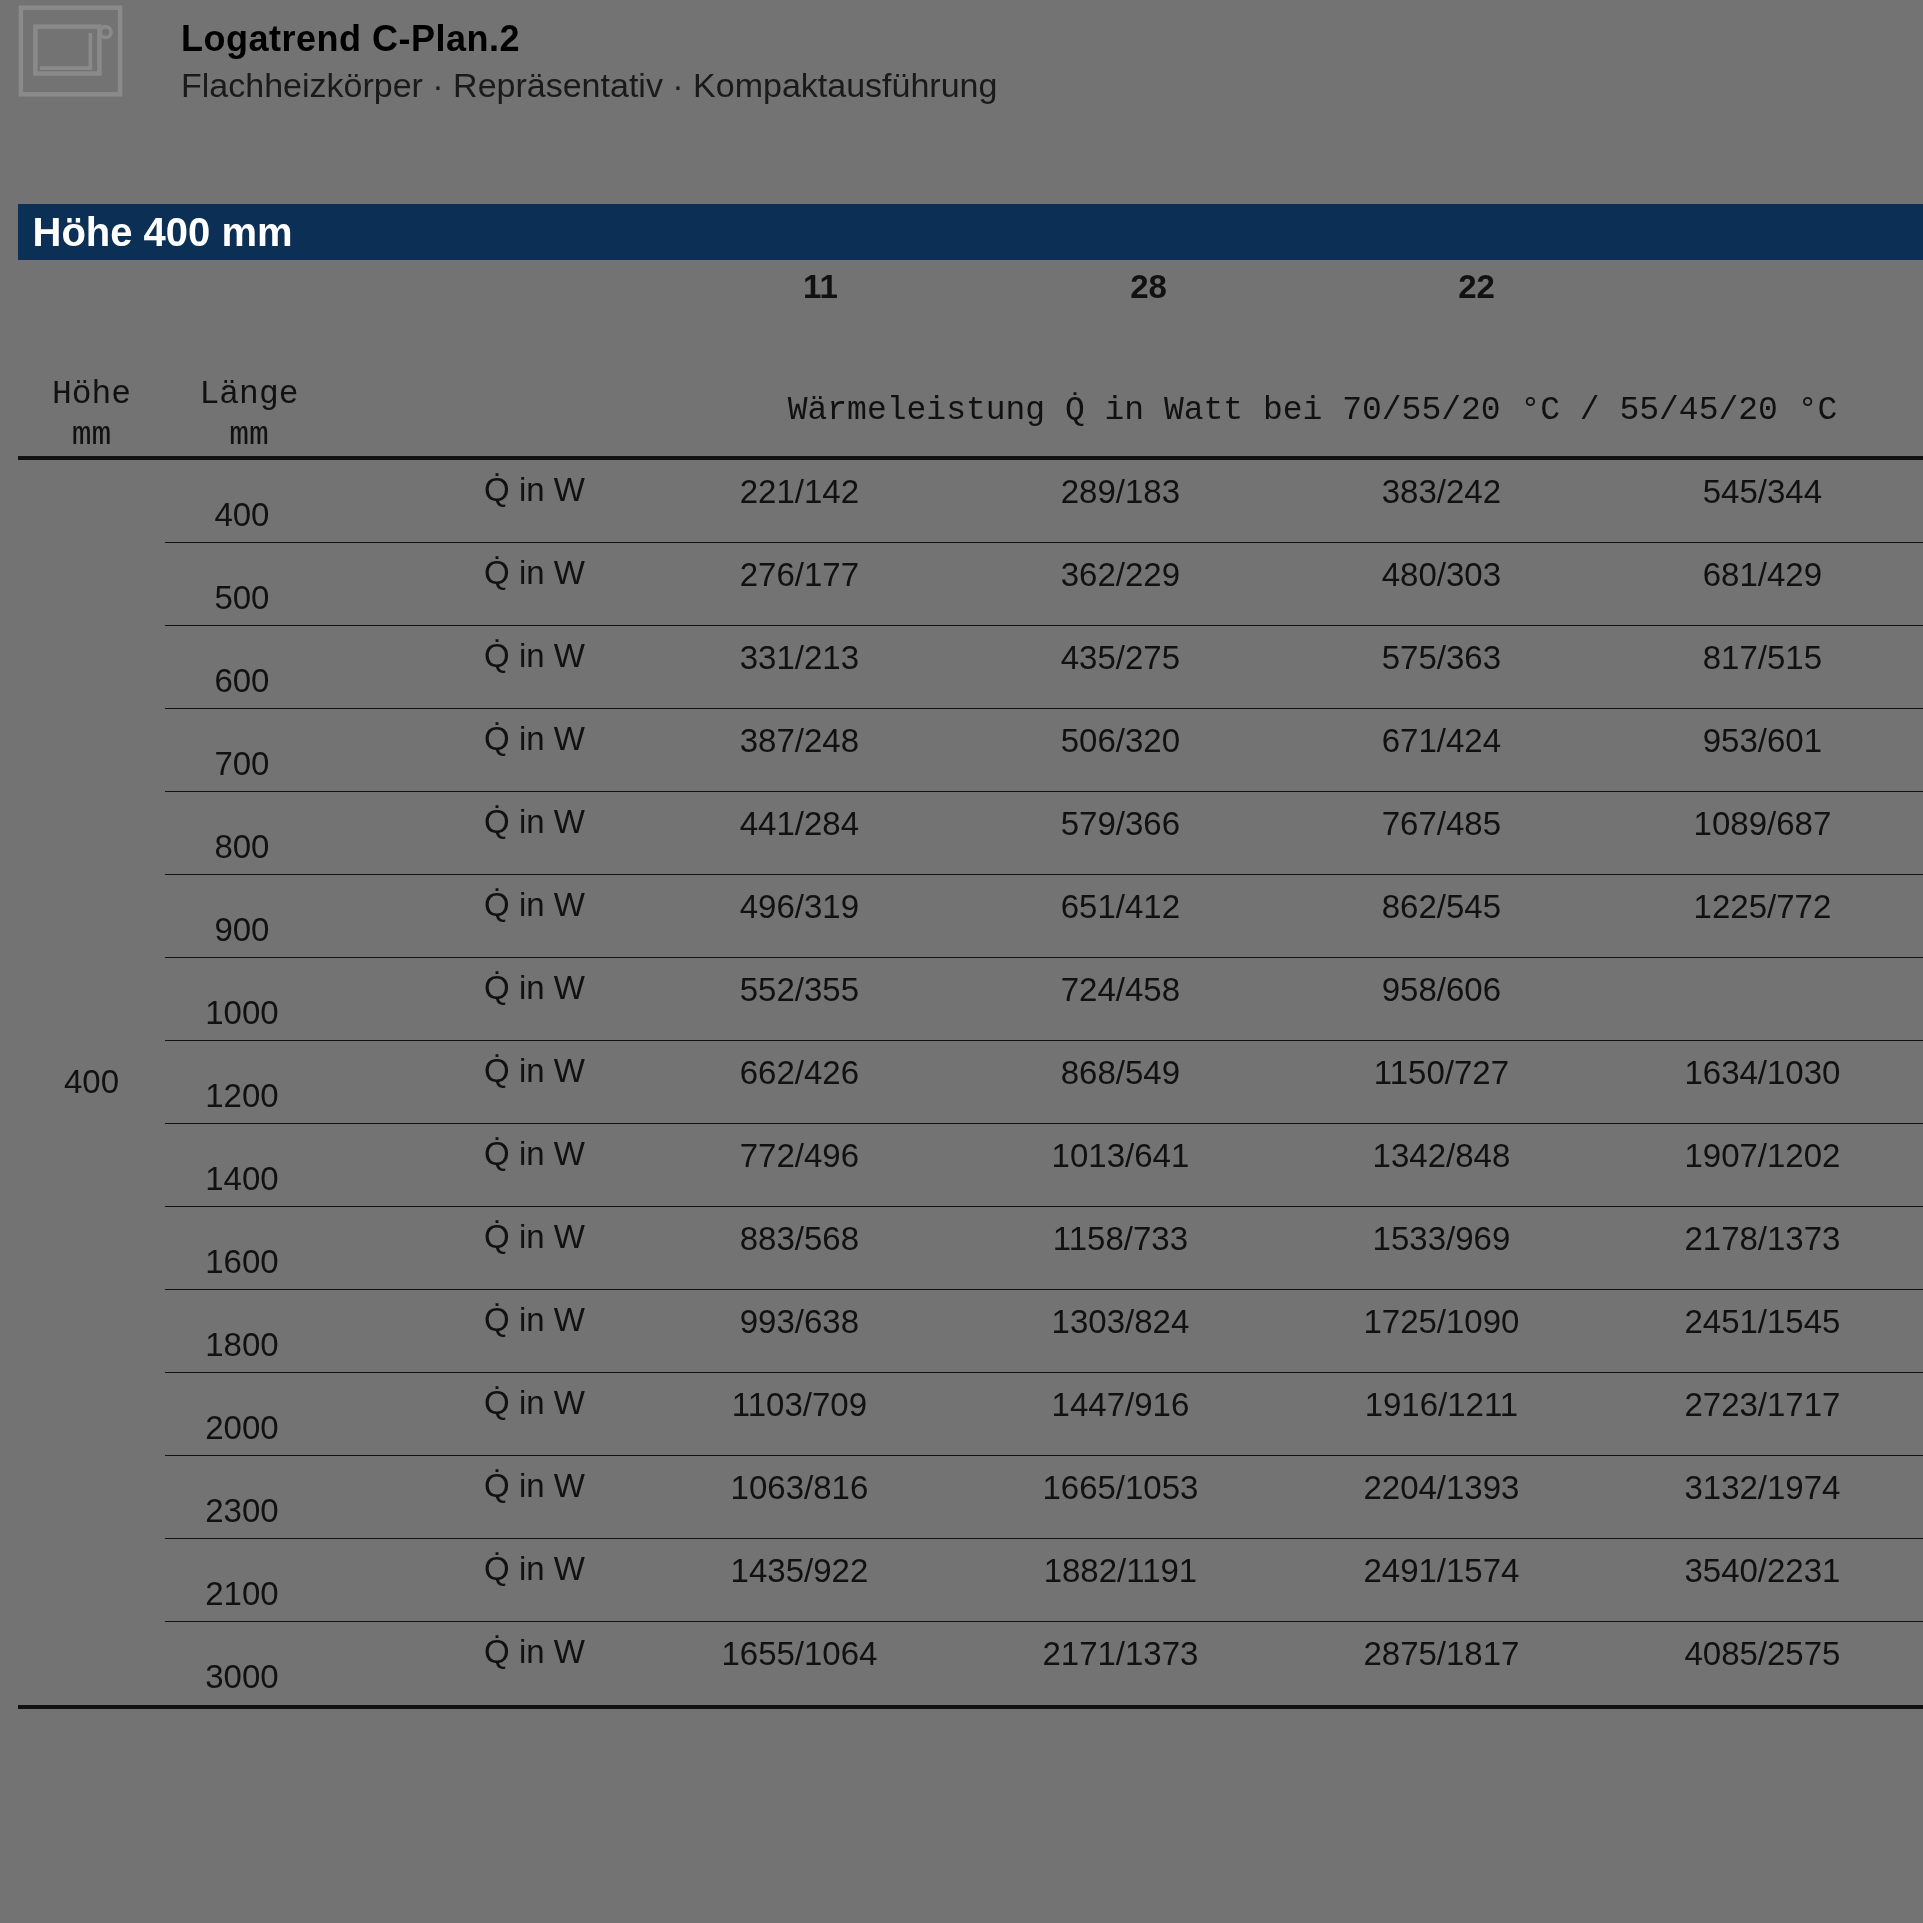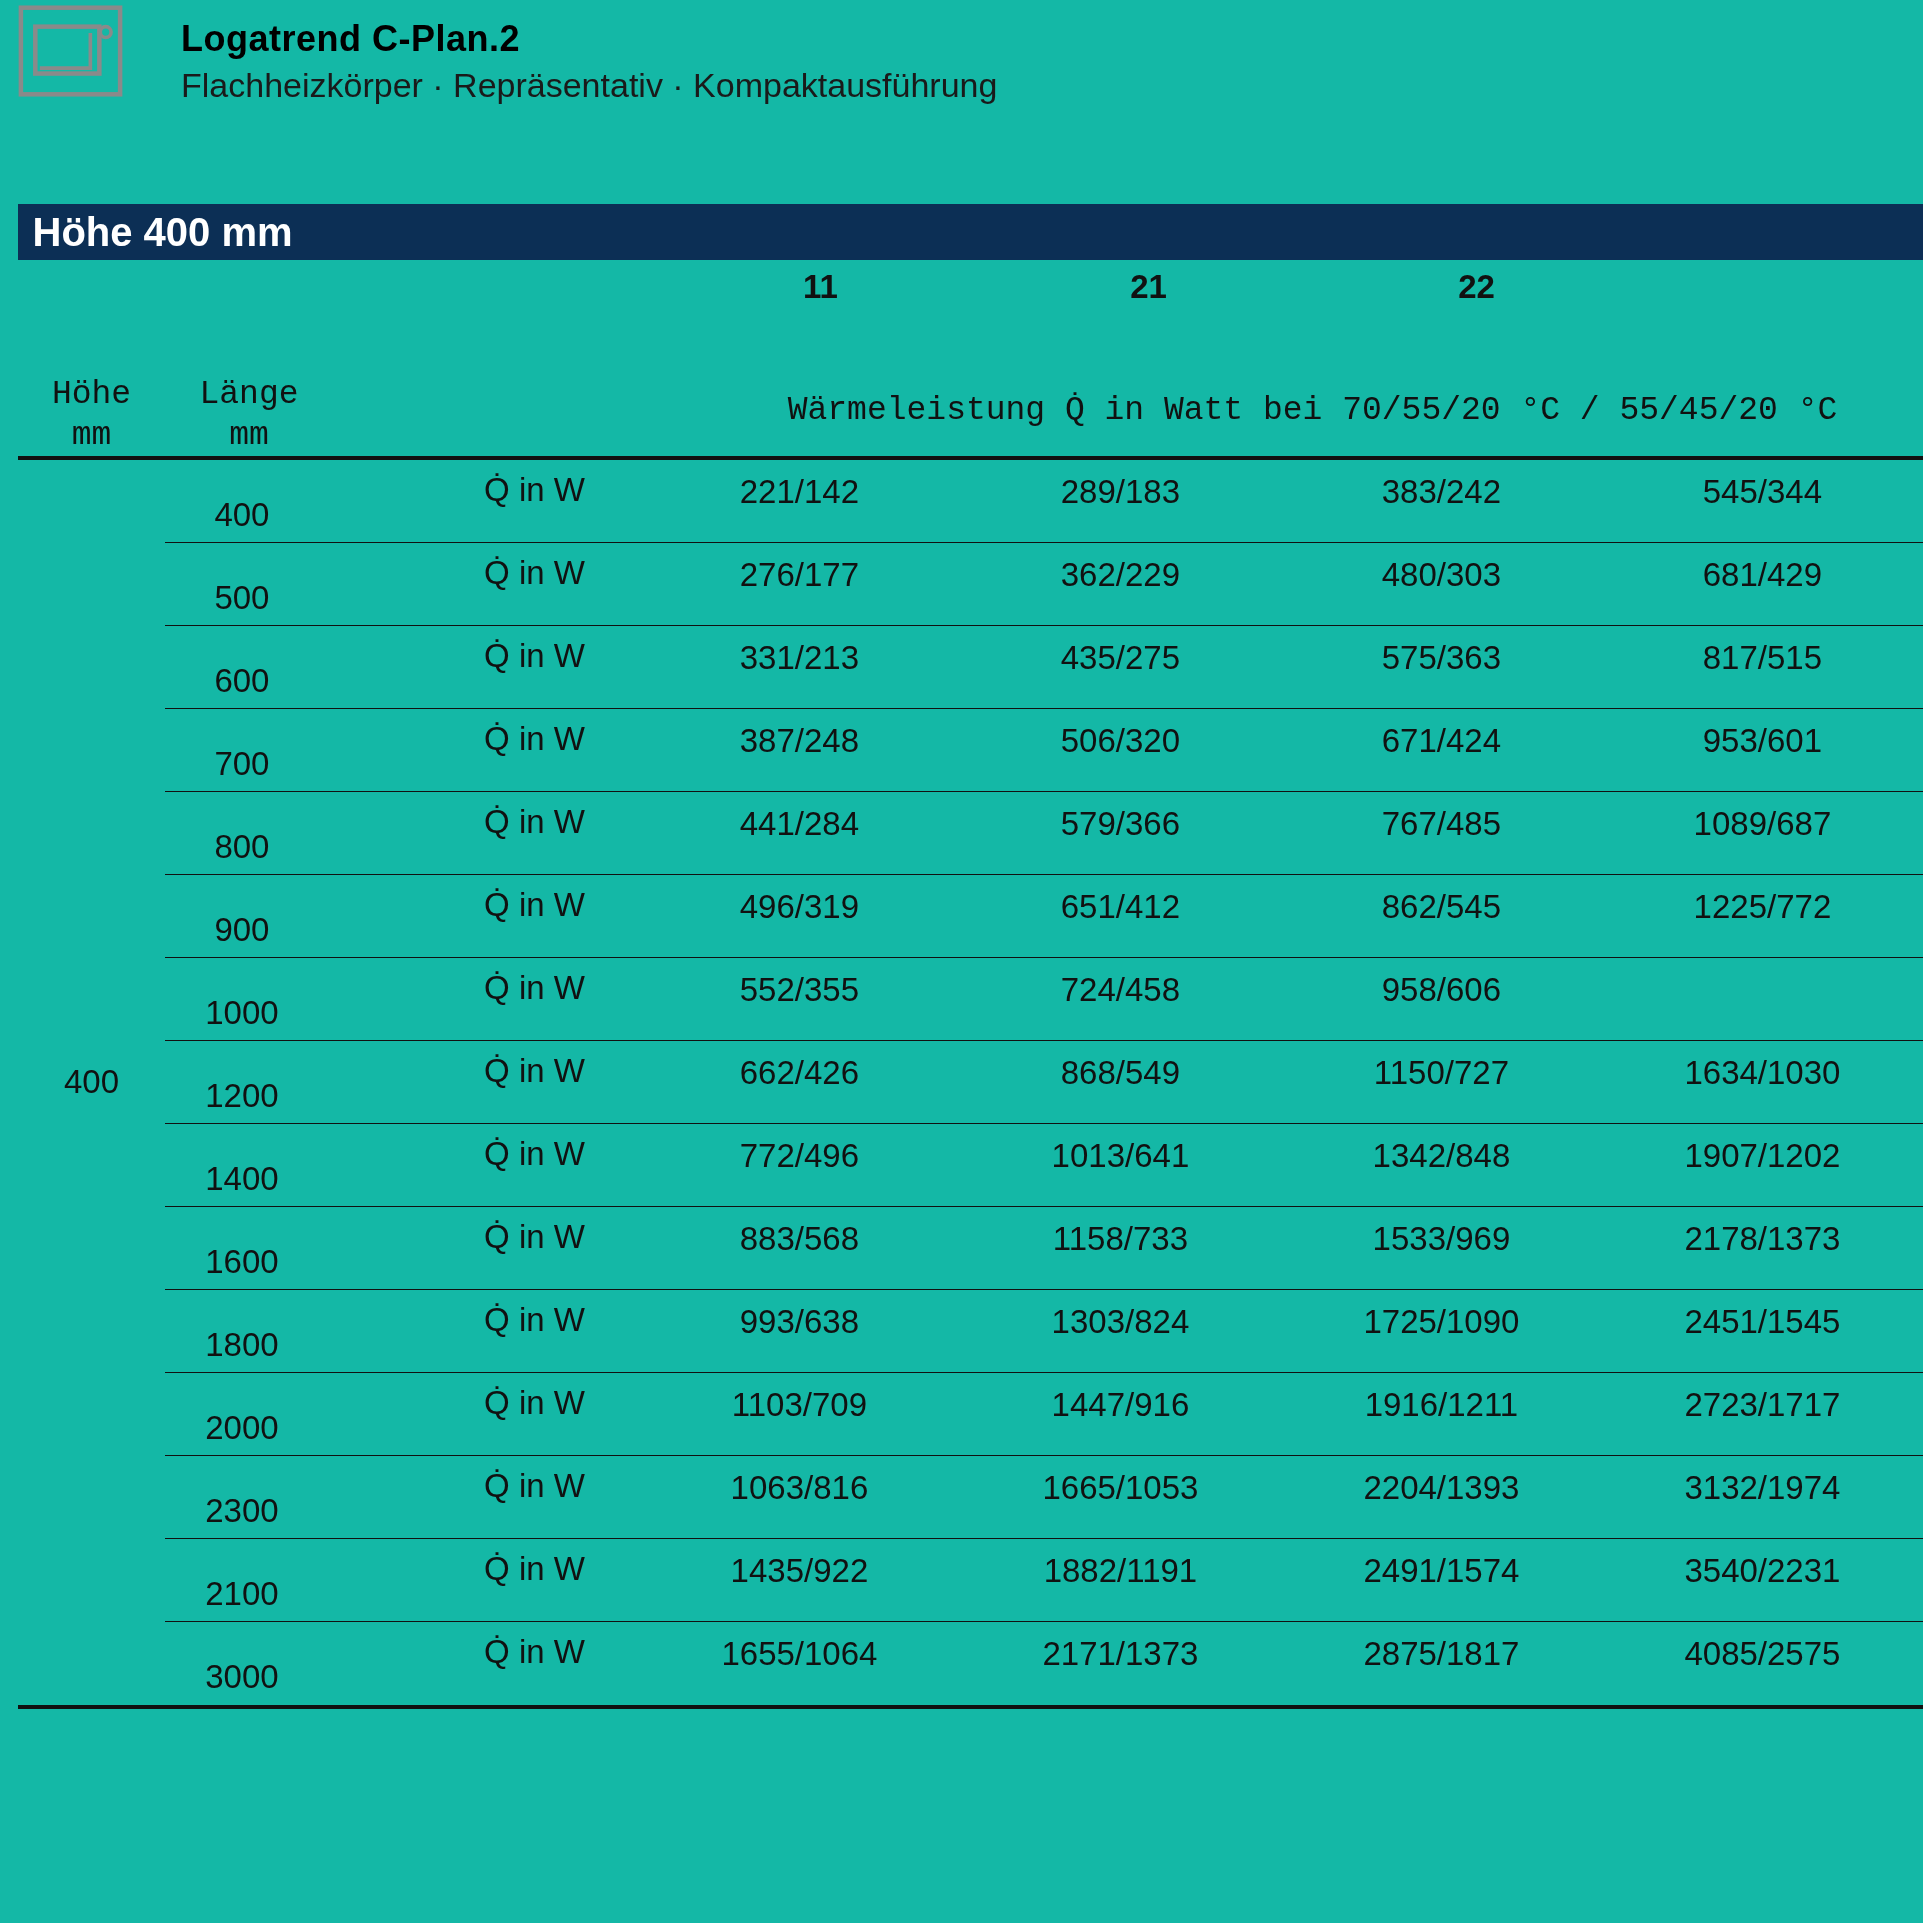--- a/index.html
+++ b/index.html
@@ -3,21 +3,21 @@
 <meta charset="utf-8">
 <style>
   * { margin:0; padding:0; box-sizing:border-box; }
   html,body { background:#ffffff; }
   body { font-family:"Liberation Sans","DejaVu Sans",sans-serif; color:#111; }
 
   .page {
     position:relative;
     width:1923px;
     height:1923px;
-    background:#14b8a6;
+    background:#737373;
     overflow:hidden;
   }
 
   
   .icon-box {
     position:absolute;
     left:18px; top:5.4px;
     width:105px; height:92px;
   }
   .titles {
@@ -139,21 +139,21 @@
     <span style="color: rgb(255, 255, 255);">Höhe 400 mm</span>
   </div>
 
   <div class="table">
 
     <div class="grid-row types-row">
       <div></div>
         <div></div>
         <div></div>
       <div class="type-cell">11</div>
-      <div class="type-cell">21</div>
+      <div class="type-cell">28</div>
       <div class="type-cell">22</div>
     </div>
 
     <div class="grid-row labels-row">
       <div class="two-line">
         <div>Höhe</div>
         <div>mm</div>
       </div>
       <div class="two-line">
         <div>Länge</div>

